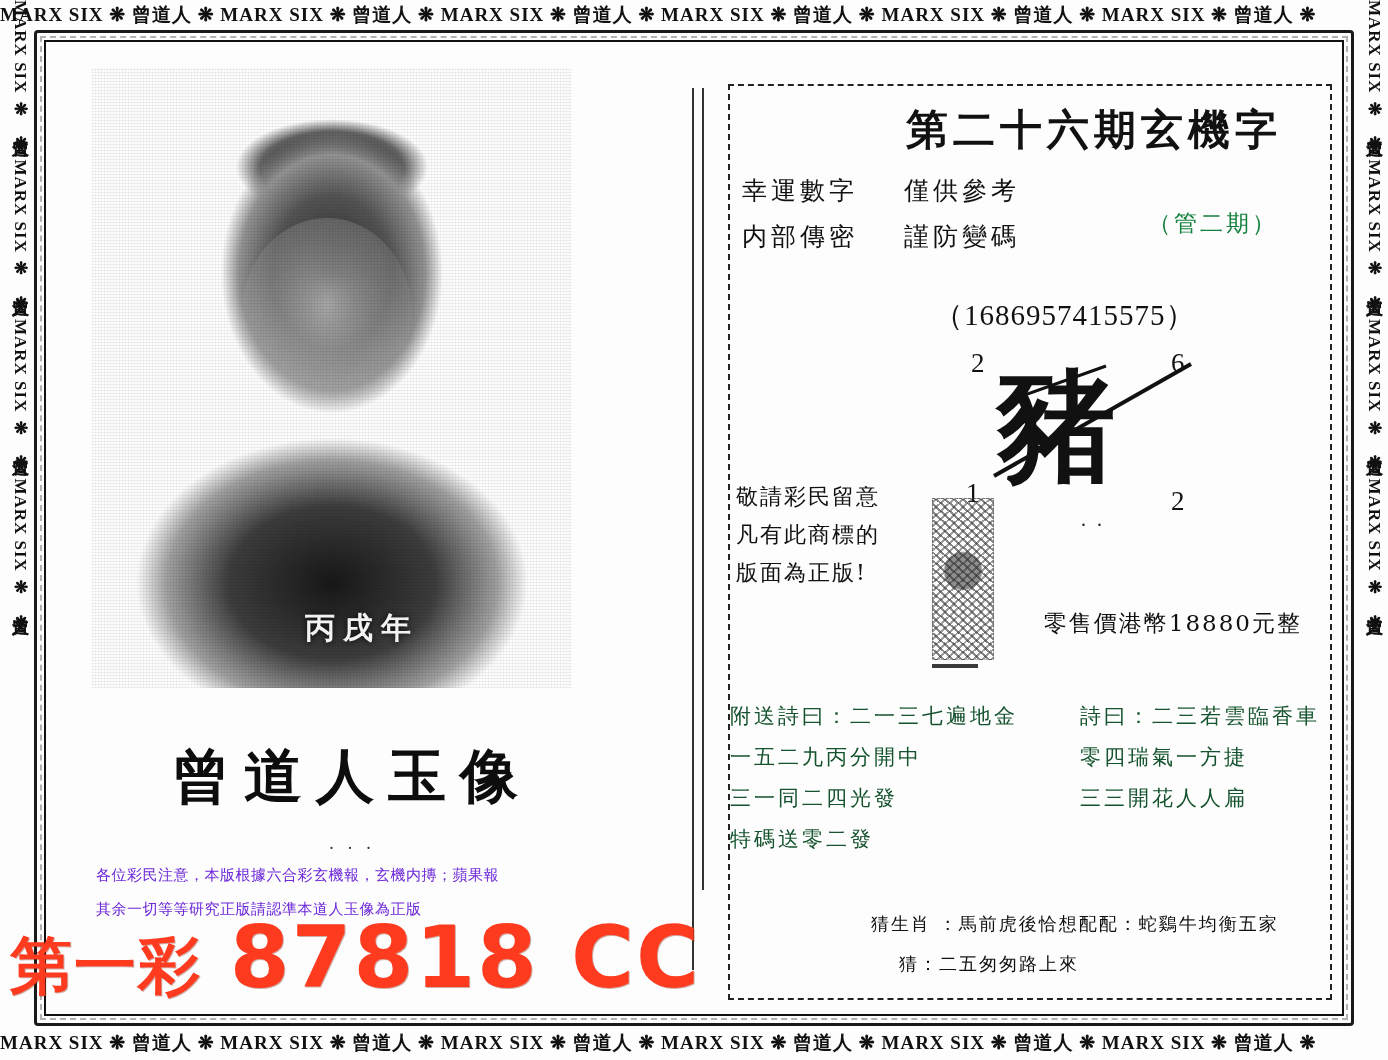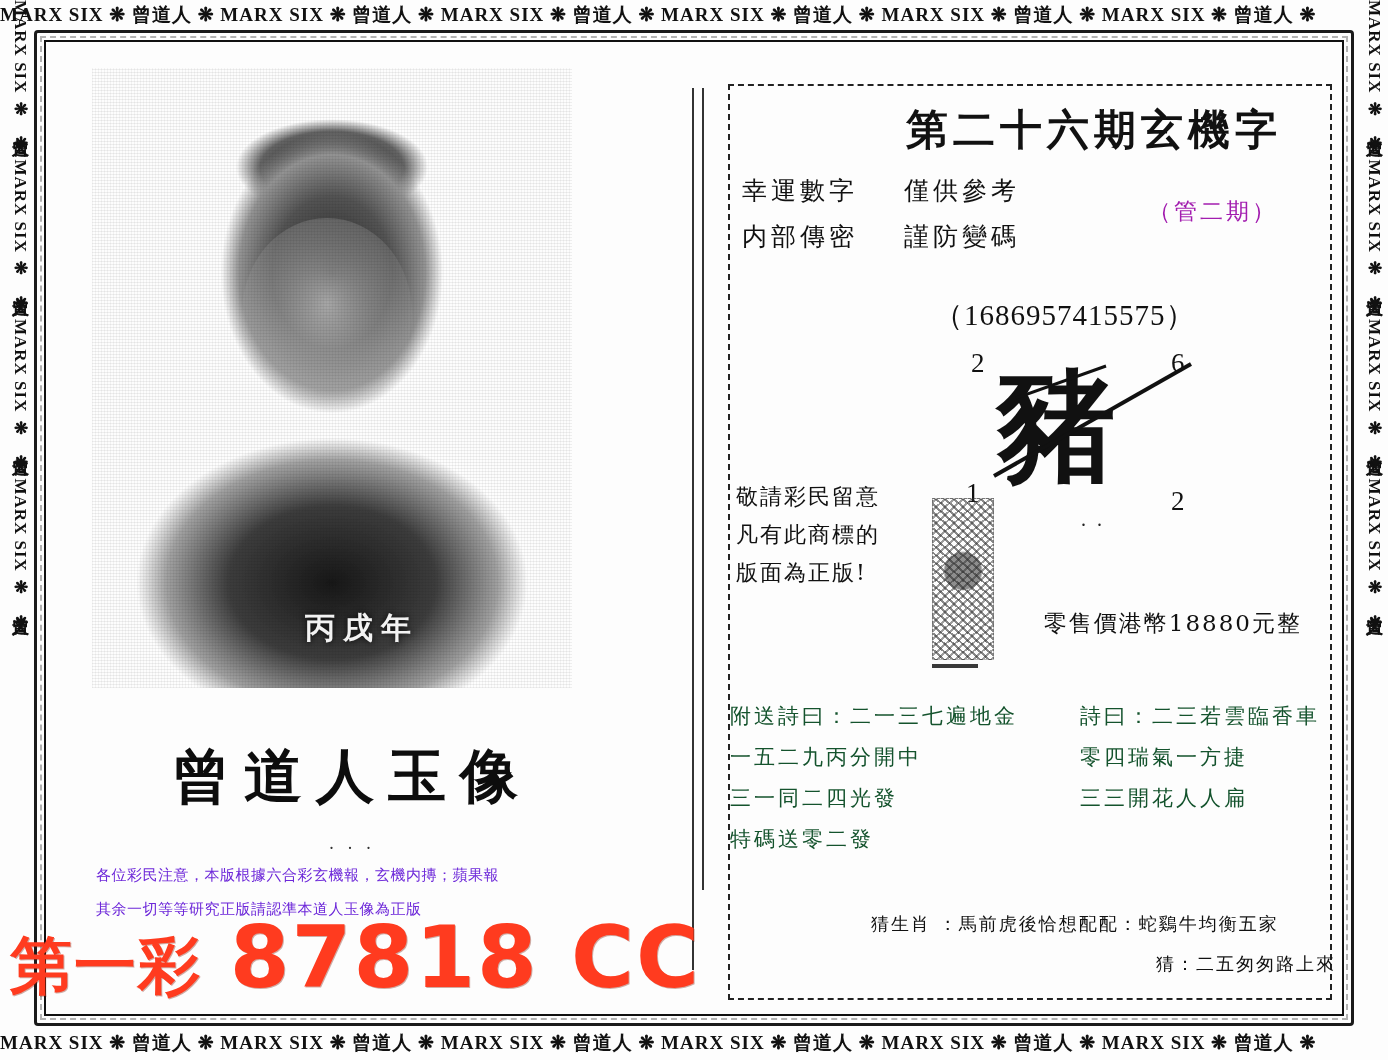--- a/index.html
+++ b/index.html
@@ -144,22 +144,22 @@
     font-size:42px;font-weight:700;letter-spacing:5px;color:#111;
     font-family:"DejaVu Serif", serif;
   }
   .sub-row{
     position:absolute;left:26px;top:120px;width:420px;
     font-size:25px;letter-spacing:4px;color:#111;line-height:46px;
     font-family:"DejaVu Serif", serif;
   }
   .sub-row span.gap{display:inline-block;width:22px;}
   .paren-note{
-    position:absolute;right:58px;top:148px;
-    font-size:23px;letter-spacing:3px;color:#a21caf;
+    position:absolute;right:58px;top:160px;
+    font-size:23px;letter-spacing:3px;color:#15803d;
     font-family:"DejaVu Serif", serif;
   }
   .code-line{
     position:absolute;left:218px;top:248px;
     font-size:29px;letter-spacing:1px;color:#111;
     font-family:"Liberation Serif", serif;
   }
   .zodiac-wrap{
     position:absolute;left:250px;top:300px;width:260px;height:200px;
   }
@@ -213,21 +213,21 @@
     font-size:21px;line-height:41px;letter-spacing:3px;color:#14532d;
     font-family:"DejaVu Serif", serif;white-space:nowrap;
   }
   .guess-area{
     position:absolute;left:120px;top:856px;right:0;margin-left:35px;
   }
   .guess-line{
     font-size:18px;line-height:40px;letter-spacing:2px;color:#111;
     font-family:"DejaVu Serif", serif;white-space:nowrap;
   }
-  .guess-indent{padding-left:28px;text-align:right;}
+  .guess-indent{padding-left:28px;}
   
   .watermark{
     position:absolute;
     left:10px;bottom:52px;
     font-size:74px;
     font-weight:700;
     color:#ff3b1f;
     letter-spacing:2px;
     font-family:"DejaVu Sans", sans-serif;
     text-shadow:1px 1px 0 rgba(120,20,0,.35);

